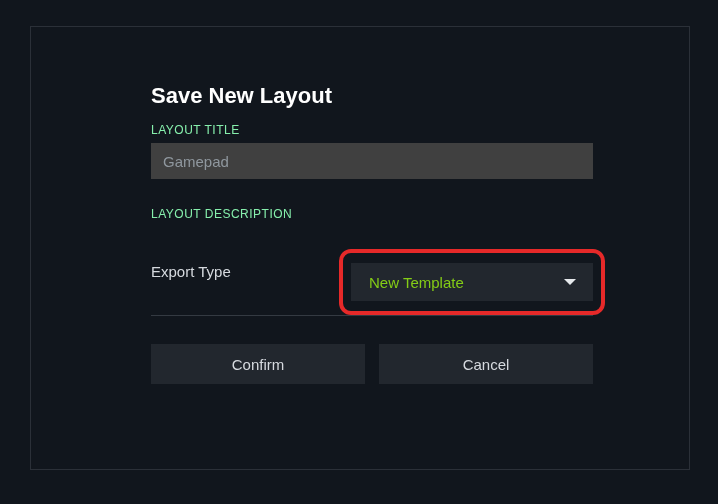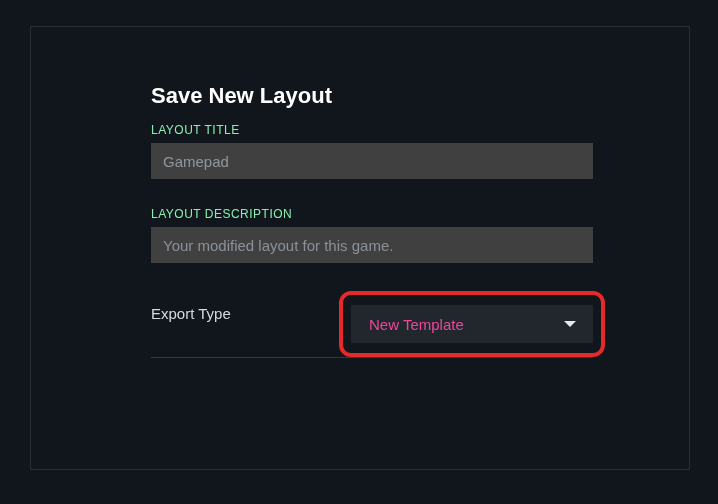--- a/index.html
+++ b/index.html
@@ -89,21 +89,21 @@
       height: 38px;
       background: #22272e;
       display: flex;
       align-items: center;
       justify-content: space-between;
       padding: 0 16px 0 18px;
       cursor: pointer;
     }
     .select-text {
       font-size: 15px;
-      color: #ec4899;
+      color: #84cc16;
     }
     .chev svg {
       display: block;
     }
     .buttons-row {
       margin-top: 28px;
       display: flex;
       gap: 14px;
     }
     .btn {
@@ -125,33 +125,40 @@
 <div class="panel">
   <div class="inner">
 
     <div class="dialog-title">Save New Layout</div>
 
     <div class="field-label">LAYOUT TITLE</div>
     <input class="text-input" type="text" value="Gamepad" style="">
 
     <div class="group2">
       <div class="field-label">LAYOUT DESCRIPTION</div>
-      <input class="text-input" type="text" placeholder="Your modified layout for this game." style="">
     </div>
 
     <div class="export-row">
       <div class="export-label">Export Type</div>
       <div class="select-wrap">
         <div class="highlight-ring"></div>
         <div class="select-box">
           <span class="select-text">New Template</span>
           <span class="chev">
             <svg width="14" height="10" viewBox="0 0 14 10">
                 <path d="M1 2 L7 8 L13 2 Z" fill="#e6e9ec"></path>
               </svg>
           </span>
         </div>
       </div>
     </div>
 
+    <div class="buttons-row">
+      <div class="btn">
+        <span>Confirm</span>
+      </div>
+      <div class="btn">
+        <span>Cancel</span>
+      </div>
+    </div>
 
   </div>
 </div>
 
 </body></html>

